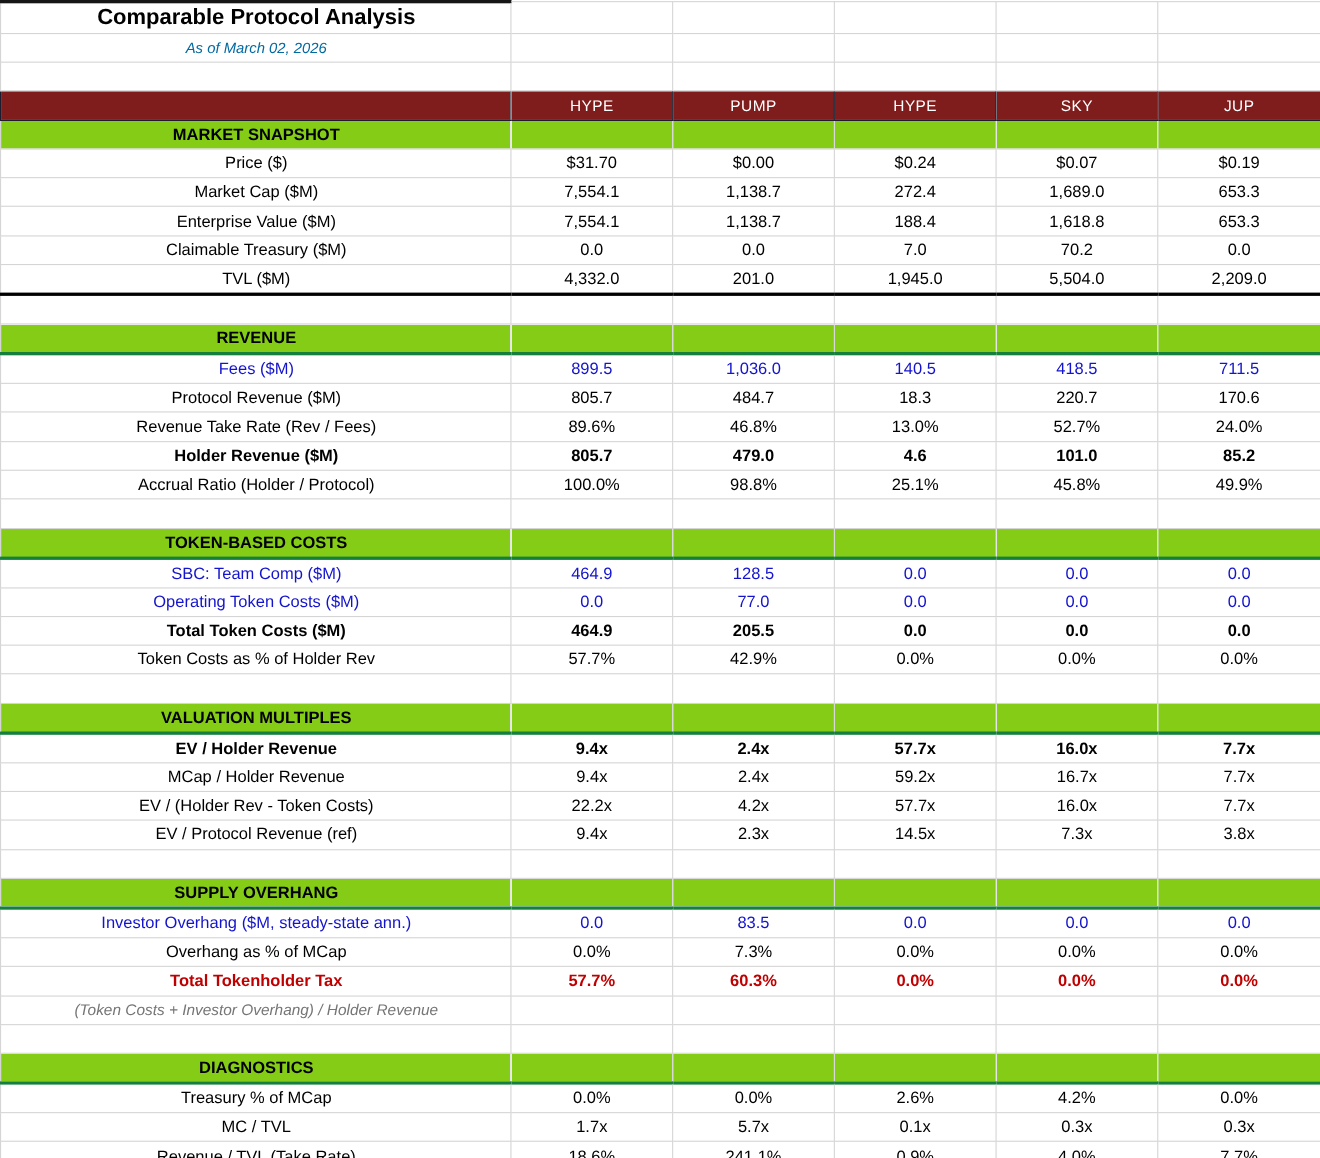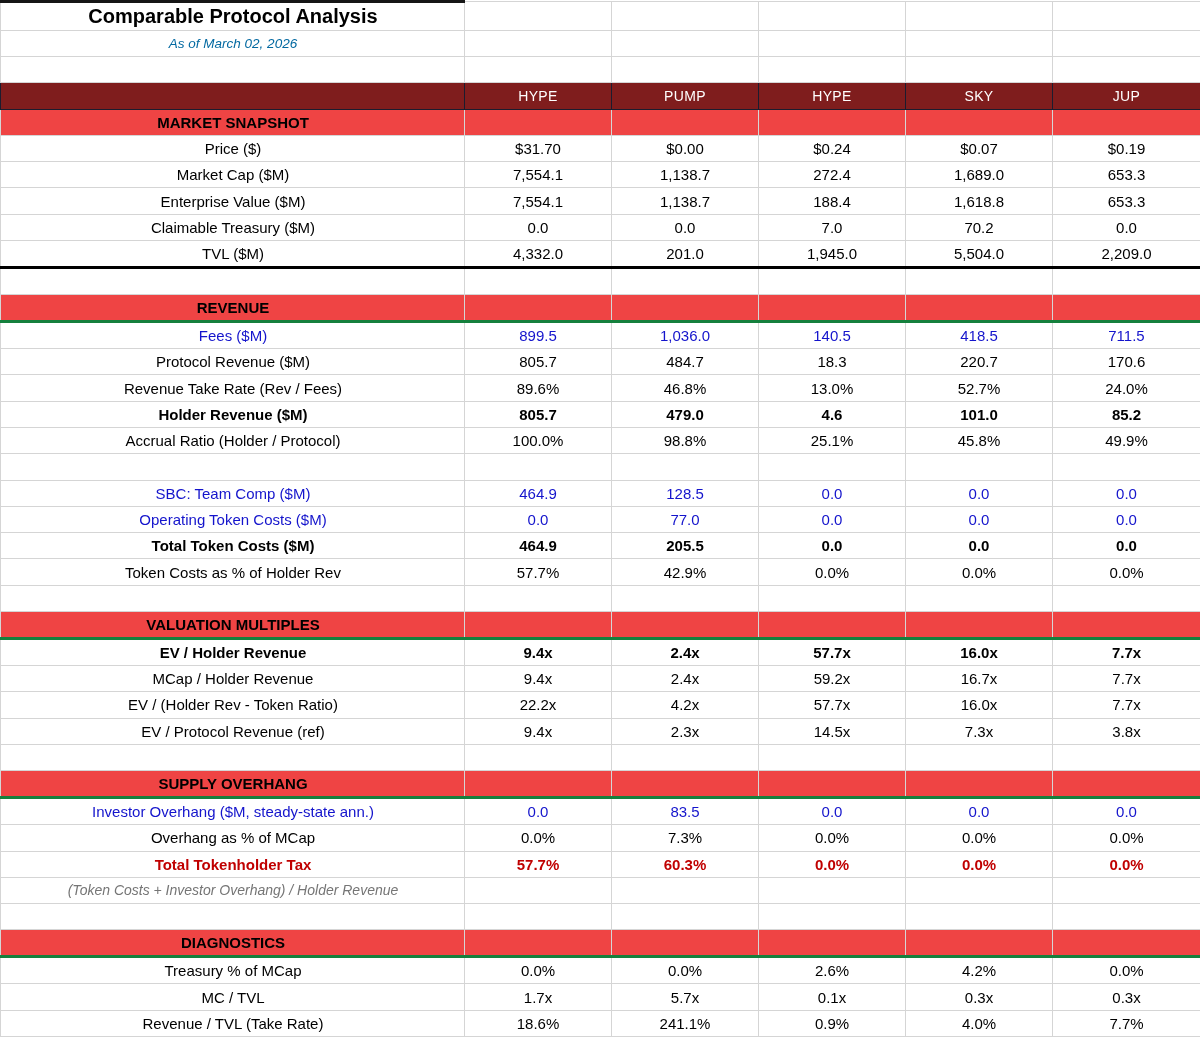--- a/index.html
+++ b/index.html
@@ -7,21 +7,21 @@
   table{border-collapse:collapse;table-layout:fixed;width:1200px;}
   td{border:1px solid #d5d5d5;height:25px;padding:0 6px;font-size:15px;overflow:hidden;white-space:nowrap;vertical-align:middle;background:#fff;}
   tr{height:26.3px;}
   td.lbl{text-align:center;padding-left:7px;}
   td.val{text-align:center;}
   .r-title{height:29px;}
   .title-cell{font-weight:bold;font-size:20px;border-top:3px solid #161616;}
   .r-date{height:24px;}
   .date-cell{font-style:italic;color:#0369a1;font-size:13.5px;}
   .r-colhead td{background:#7f1d1d;border-color:#1c1c2e;color:#fff;font-weight:normal;font-size:14px;letter-spacing:.4px;text-align:center;}
-  .r-section td{background:#ef4444;font-weight:bold;font-size:15px;}
+  .r-section td{background:#84cc16;font-weight:bold;font-size:15px;}
   .r-section.thick td{border-bottom:3px solid #15803d;}
   .thick-bottom td{border-bottom:3px solid #000;}
   .style-blue td{color:#1414cc;}
   .style-bold td{font-weight:bold;}
   .style-red td{color:#c00000;font-weight:bold;}
   .style-note td.lbl{font-style:italic;color:#757575;font-size:14px;font-weight:normal;}
 </style>
 </head>
 <body>
 
@@ -172,20 +172,28 @@
         <td class="val">49.9%</td>
       </tr>
       <tr class="r-spacer">
         <td class="lbl"></td>
         <td class="val"></td>
         <td class="val"></td>
         <td class="val"></td>
         <td class="val"></td>
         <td class="val"></td>
       </tr>
+      <tr class="r-section thick">
+        <td class="lbl">TOKEN-BASED COSTS</td>
+        <td class="val"></td>
+        <td class="val"></td>
+        <td class="val"></td>
+        <td class="val"></td>
+        <td class="val"></td>
+      </tr>
       <tr class="style-blue">
         <td class="lbl">SBC: Team Comp ($M)</td>
         <td class="val">464.9</td>
         <td class="val">128.5</td>
         <td class="val">0.0</td>
         <td class="val">0.0</td>
         <td class="val">0.0</td>
       </tr>
       <tr class="style-blue">
         <td class="lbl">Operating Token Costs ($M)</td>
@@ -237,21 +245,21 @@
       </tr>
       <tr class="">
         <td class="lbl">MCap / Holder Revenue</td>
         <td class="val">9.4x</td>
         <td class="val">2.4x</td>
         <td class="val">59.2x</td>
         <td class="val">16.7x</td>
         <td class="val">7.7x</td>
       </tr>
       <tr class="">
-        <td class="lbl">EV / (Holder Rev - Token Ratio)</td>
+        <td class="lbl">EV / (Holder Rev - Token Costs)</td>
         <td class="val">22.2x</td>
         <td class="val">4.2x</td>
         <td class="val">57.7x</td>
         <td class="val">16.0x</td>
         <td class="val">7.7x</td>
       </tr>
       <tr class="">
         <td class="lbl">EV / Protocol Revenue (ref)</td>
         <td class="val">9.4x</td>
         <td class="val">2.3x</td>

